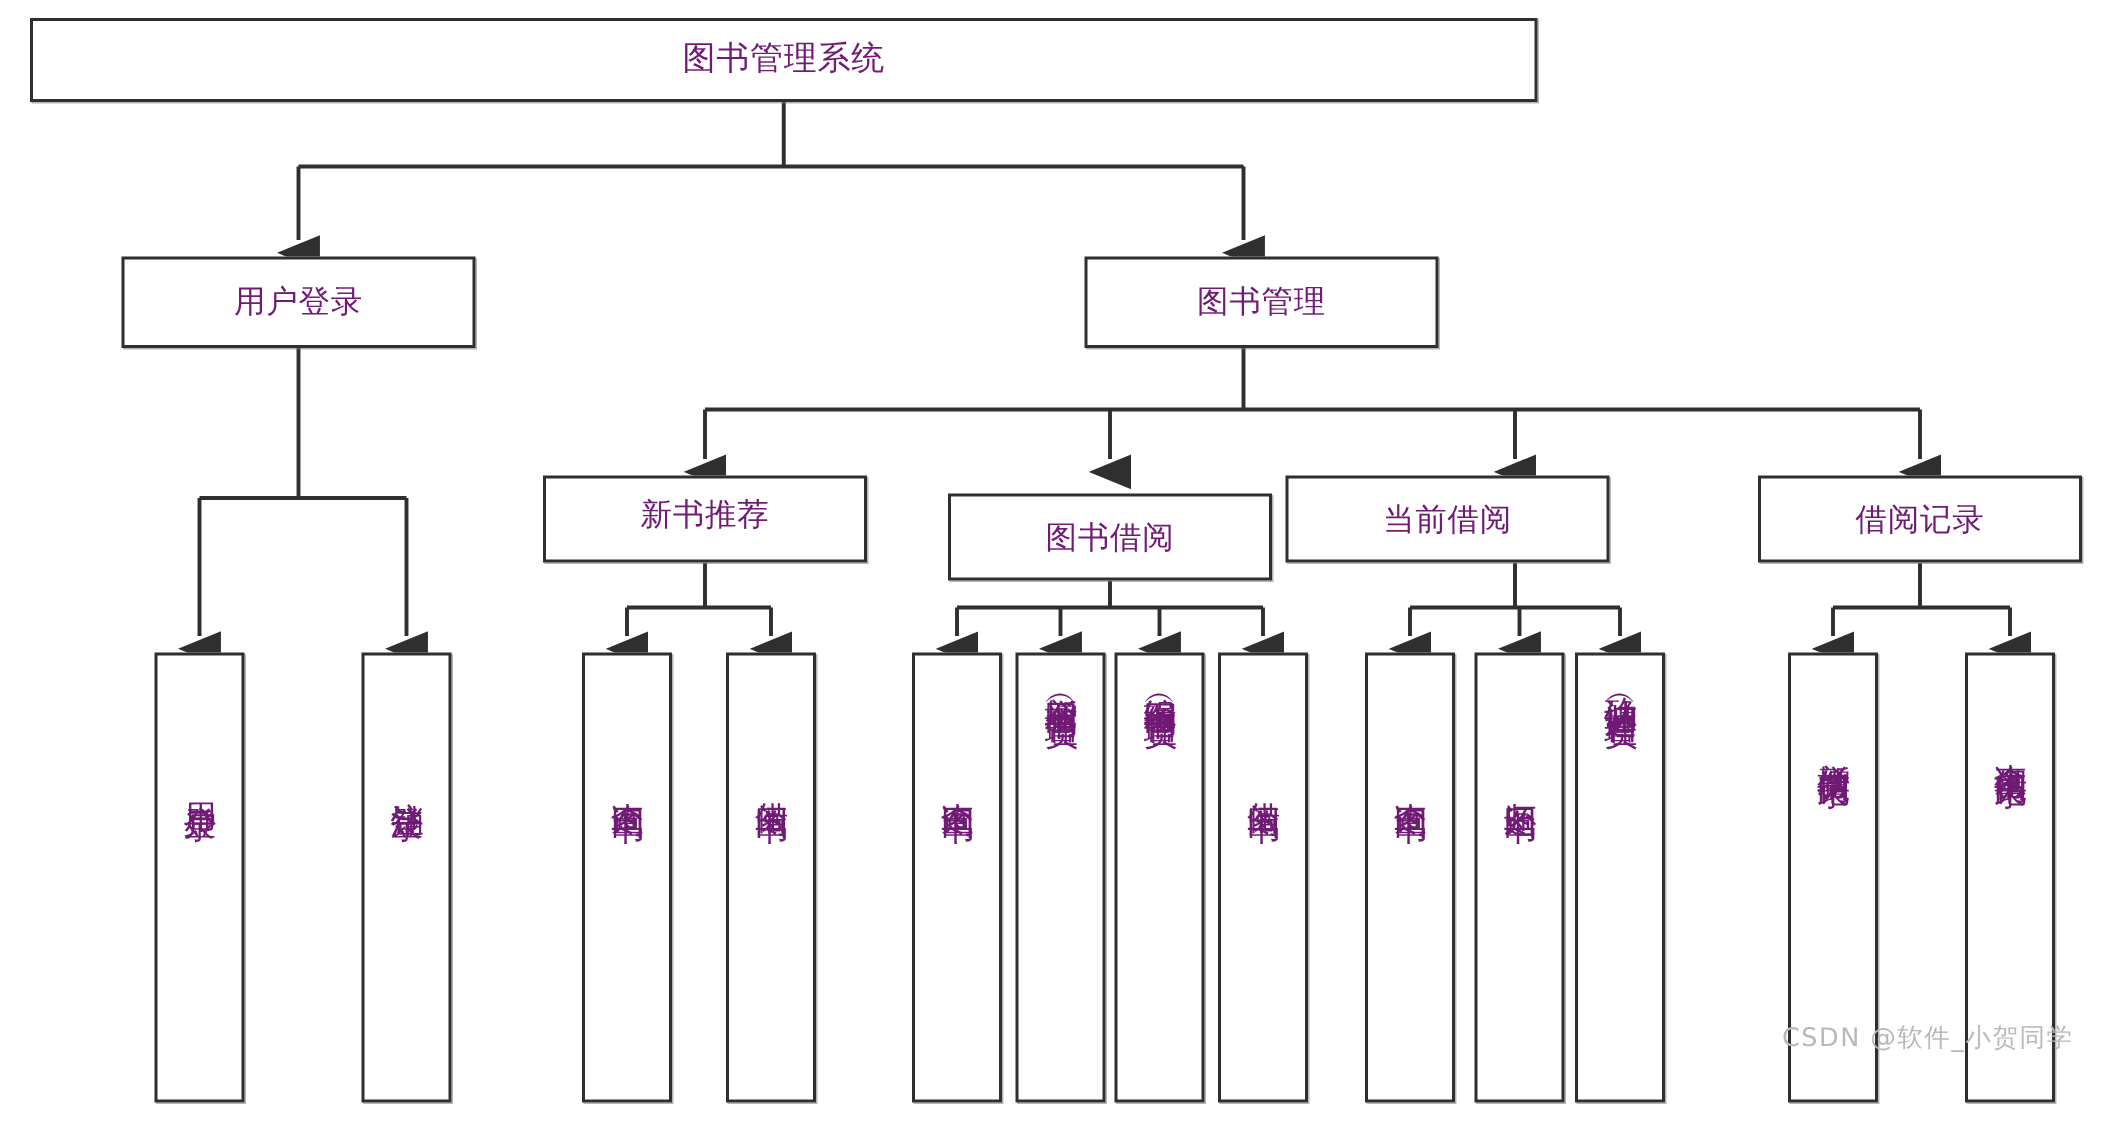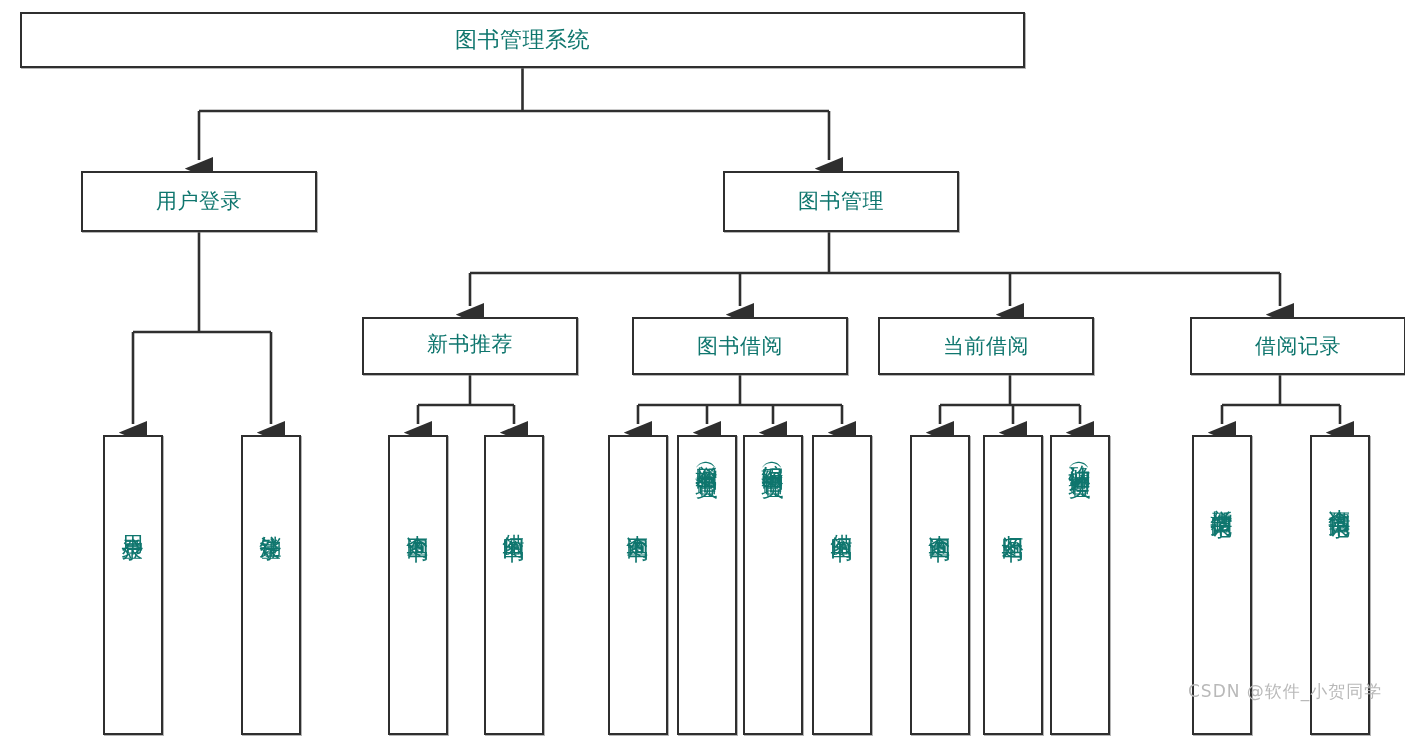--- a/index.html
+++ b/index.html
@@ -27,21 +27,21 @@
   }
   .node {
     position: absolute;
     box-sizing: border-box;
     background: #ffffff;
     border: 2px solid #2f2f2f;
     box-shadow: 1px 1px 0 rgba(120,120,120,0.55);
     display: flex;
     align-items: center;
     justify-content: center;
-    color: #0f766e;
+    color: #701a75;
   }
   .node .label {
     font-size: 21px;
     line-height: 1.18;
     letter-spacing: 0.5px;
     white-space: nowrap;
   }
   .node.root .label { font-size: 22px; }
   .node.vertical {
     align-items: flex-start;
@@ -115,27 +115,27 @@
       </div>
       <div class="node" style="left: 81px; top: 171px; width: 236px; height: 61px;">
         <span class="label">用户登录</span>
       </div>
       <div class="node" style="left: 723px; top: 171px; width: 236px; height: 61px;">
         <span class="label">图书管理</span>
       </div>
       <div class="node" style="left: 362px; top: 317px; width: 216px; height: 58px; font-family: Liberation Mono, monospace;">
         <span class="label">新书推荐</span>
       </div>
-      <div class="node" style="left: 632px; top: 317px; width: 216px; height: 58px; font-family: Liberation Serif, serif;">
+      <div class="node" style="left: 632px; top: 329px; width: 216px; height: 58px; font-family: Liberation Serif, serif;">
         <span class="label">图书借阅</span>
       </div>
-      <div class="node" style="left: 878px; top: 317px; width: 216px; height: 58px;">
+      <div class="node" style="left: 857px; top: 317px; width: 216px; height: 58px;">
         <span class="label">当前借阅</span>
       </div>
-      <div class="node" style="left: 1172px; top: 317px; width: 216px; height: 58px; margin-left: 18px;">
+      <div class="node" style="left: 1172px; top: 317px; width: 216px; height: 58px;">
         <span class="label">借阅记录</span>
       </div>
       <div class="node vertical mid" style="left: 103px; top: 435px; width: 60px; height: 300px;">
         <span class="label">用户登录</span>
       </div>
       <div class="node vertical mid" style="left: 241px; top: 435px; width: 60px; height: 300px;">
         <span class="label">注销登录</span>
       </div>
       <div class="node vertical mid" style="left: 388px; top: 435px; width: 60px; height: 300px;">
         <span class="label">查询图书</span>

